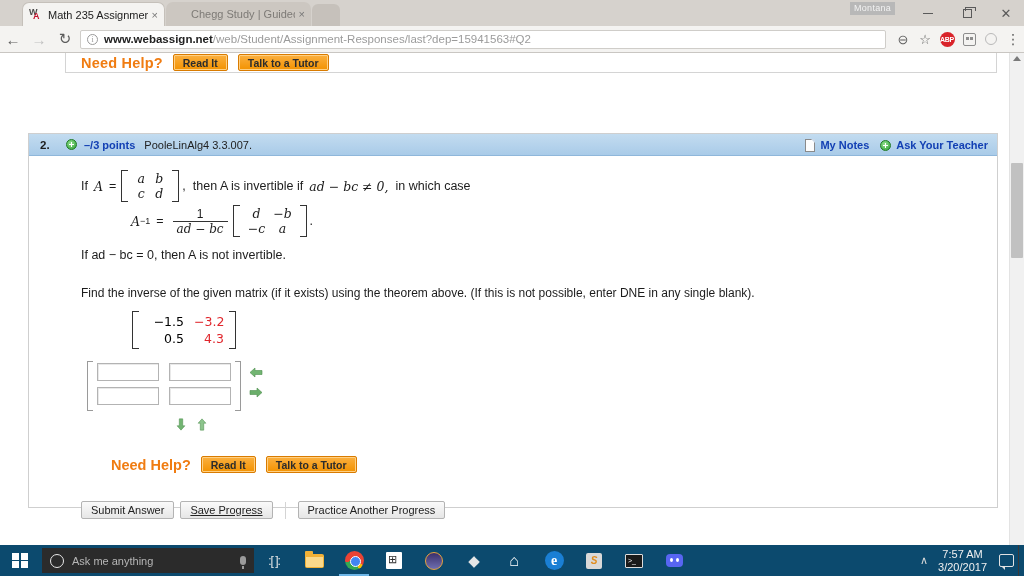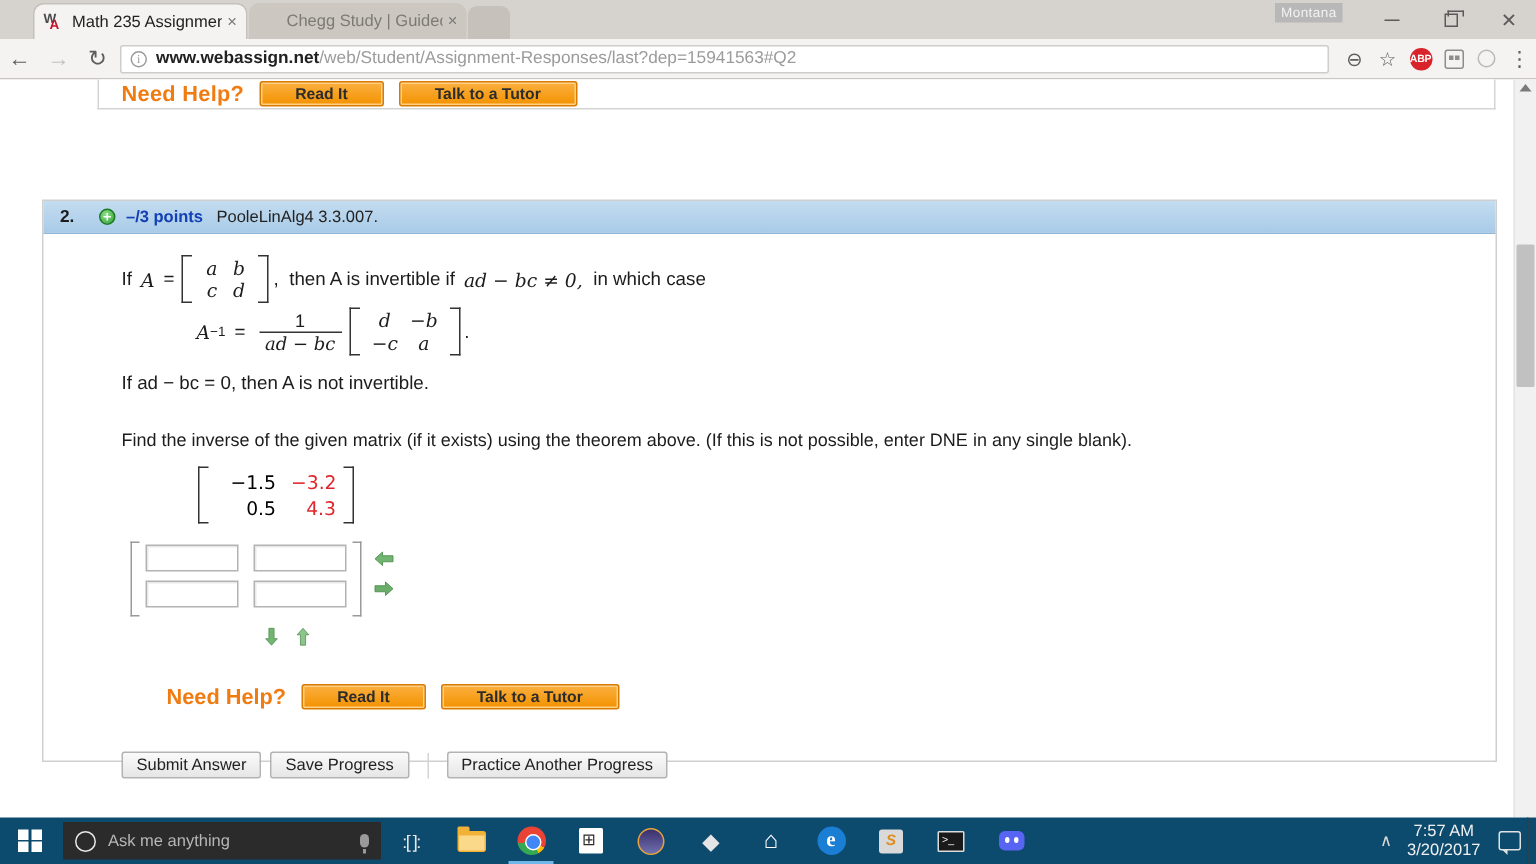--- a/index.html
+++ b/index.html
@@ -122,21 +122,21 @@
   
   .card-top {
     position:absolute; left:65px; top:-55px; width:932px; height:75px;
     background:#fff; border:1px solid #d4d4d4; border-top:none;
   }
   .needhelp-row { display:flex; align-items:center; }
   .needhelp-label {
     color:#f07c11; font-size:14.5px; font-weight:bold; letter-spacing:.2px;
   }
   .help-btn {
-    height:17px; padding:0 23px; margin-left:10px;
+    height:17px; padding:0 9px; margin-left:10px;
     background:linear-gradient(#fbb040,#f39200);
     border:1px solid #d97b00; border-radius:2px;
     box-shadow: inset 0 0 0 1px #ffd083;
     color:#2c2c2c; font-size:10.5px; font-weight:bold;
     display:flex; align-items:center; justify-content:center;
   }
 
   
   .q-card {
     position:absolute; left:28px; top:80px; width:970px; height:375px;
@@ -245,21 +245,21 @@
 
   .q-footer {
     position:absolute; left:52px; top:345px;
     display:flex; align-items:center;
   }
   .gbtn {
     height:18px; padding:0 9px; background:linear-gradient(#fafafa,#e6e6e6);
     border:1px solid #b3b3b3; border-radius:2px;
     font-size:11px; color:#222; display:flex; align-items:center;
   }
-  .gbtn + .gbtn { margin-left:6px; }
+  .gbtn + .gbtn { margin-left:6px;text-decoration:underline; }
   .vsep { width:1px; height:17px; background:#d4d4d4; margin:0 12px; }
 
   
   .taskbar {
     position:absolute; left:0; top:545px; width:1024px; height:31px;
     background:#0c4a6e; display:flex; align-items:center;
   }
   .tb-start {
     width:40px; height:31px; display:flex; align-items:center; justify-content:center;
   }
@@ -433,20 +433,27 @@
     </div>
 
     <div class="q-card">
 
       <div class="q-header">
         <span class="q-num">2.</span>
         <span class="plus-circ"></span>
         <span class="q-points">–/3 points</span>
         <span class="q-code">PooleLinAlg4 3.3.007.</span>
 
+        <div class="q-header-right">
+          <span class="note-icon"></span>
+          <span class="hdr-link">My Notes</span>
+          <span class="hdr-gap"></span>
+          <span class="plus-circ"></span>
+          <span class="hdr-link">Ask Your Teacher</span>
+        </div>
       </div>
 
       <div class="q-body">
 
         <div class="line-theorem">
           <span>If</span>
           <span class="mi" style="margin:0 6px;">A</span>
           <span>=</span>
           <span style="display:inline-flex;align-items:stretch;margin:0 3px 0 5px;">
             <span class="brk brk-l"></span>

